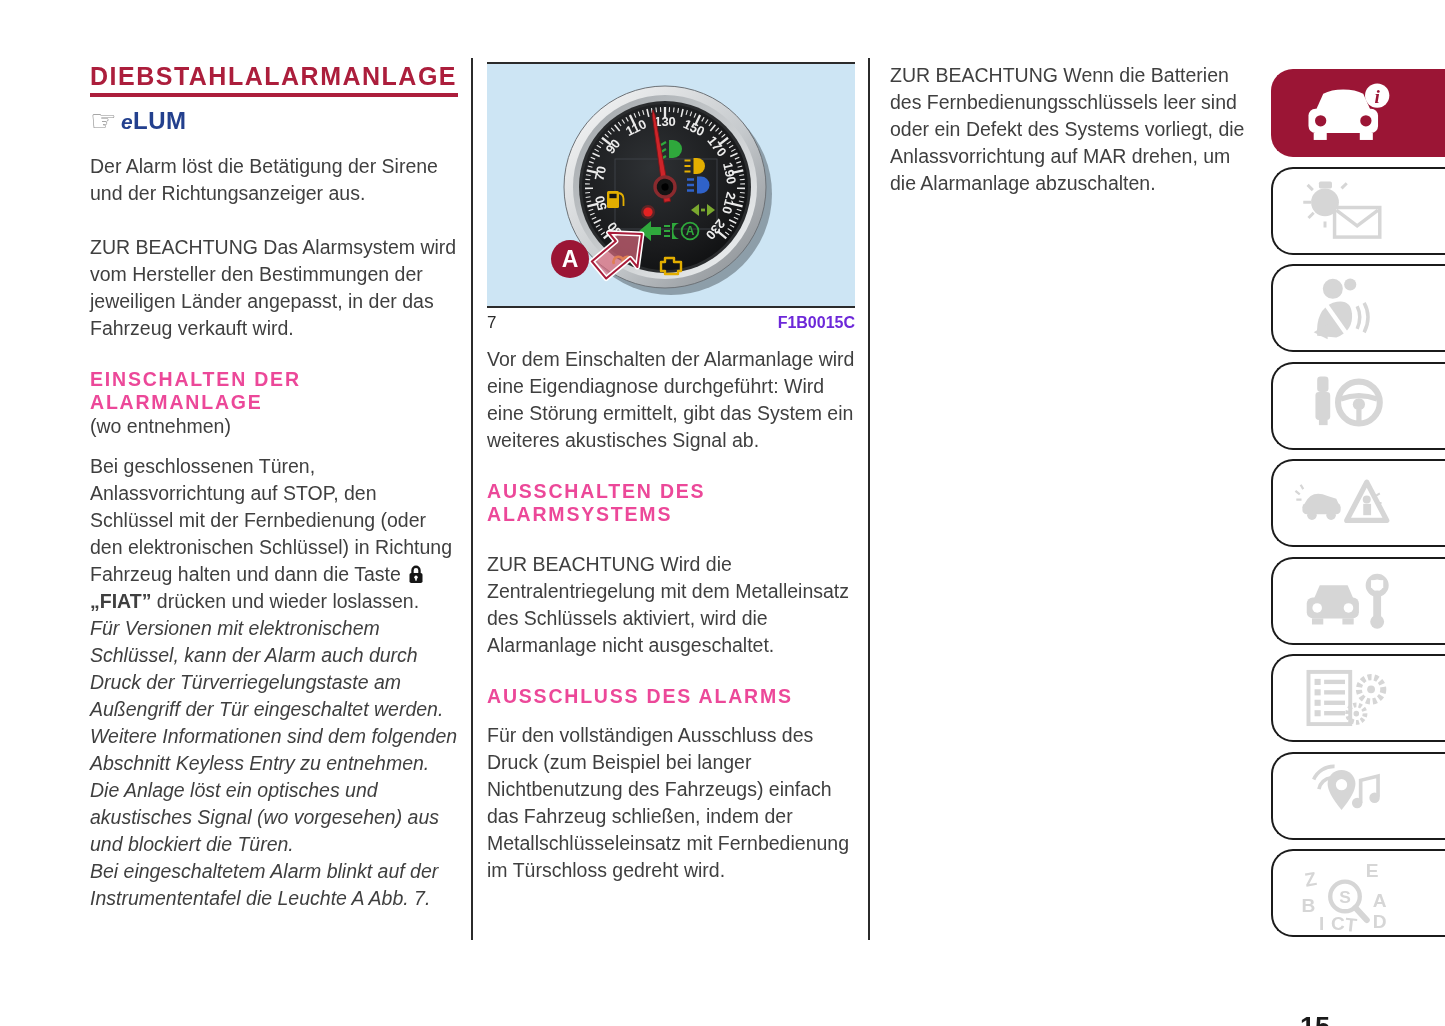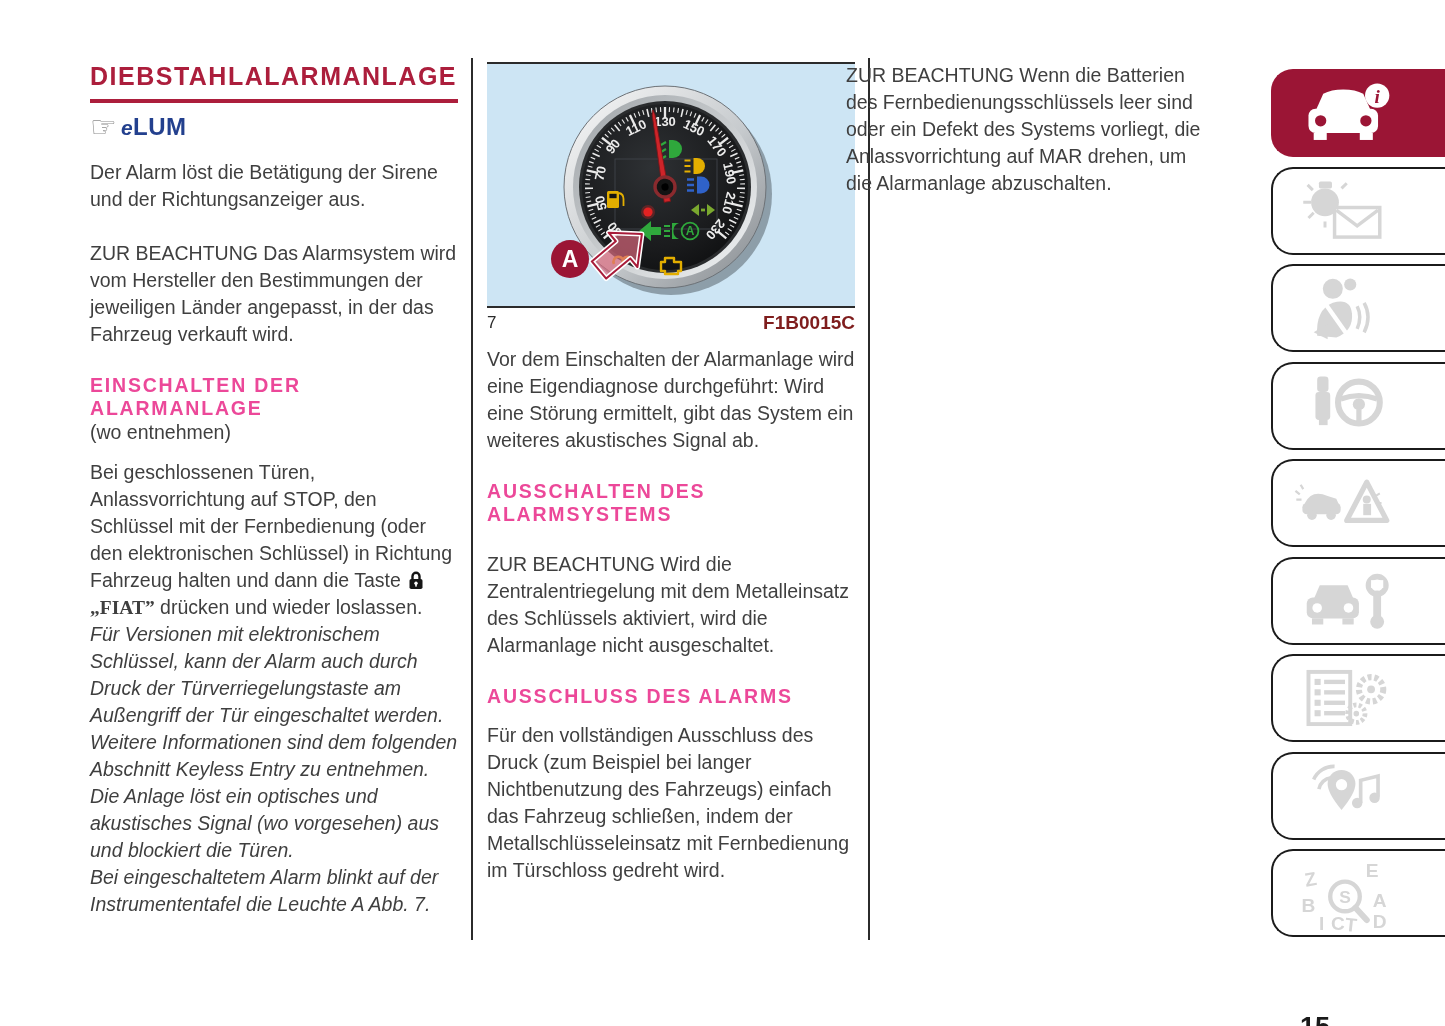--- a/index.html
+++ b/index.html
@@ -4,50 +4,50 @@
 <style>
   * { margin:0; padding:0; box-sizing:border-box; }
   html,body { width:1445px; height:1026px; background:#fff; overflow:hidden;
               font-family:"Liberation Sans", sans-serif; }
   .page { position:relative; width:1445px; height:1026px; background:#fff; }
 
   
   .col { position:absolute; top:62px; }
   .col-left  { left:90px;  width:368px; }
   .col-mid   { left:487px; width:368px; }
-  .col-right { left:846px; width:362px; }
+  .col-right { left:890px; width:362px; }
   .vrule { position:absolute; top:58px; width:2px; height:882px; background:#2b2b2b; }
   .vrule-1 { left:471px; } .vrule-2 { left:868px; }
 
   
   .body-text { font-size:19.5px; line-height:27px; color:#3f3f3f; }
   p.gap { margin-top:27px; }
   p.tight { margin-top:0;font-style:italic; }
   h1.doc-title { font-size:25px; font-weight:bold; letter-spacing:1.5px; color:#AC1E3C;
-                 border-bottom:4px solid #AC1E3C; padding-bottom:8px; white-space:nowrap; }
+                 border-bottom:4px solid #AC1E3C; padding-bottom:2px; white-space:nowrap; }
   h2.sec { font-size:19.5px; font-weight:bold; letter-spacing:1.8px; line-height:23px;
            color:#ec4899; margin-top:26px; }
   .availability { font-size:19.5px; line-height:25px; color:#3f3f3f; }
   .after-head { margin-top:14px; }
 
   .elum-row { display:flex; align-items:center; height:36px; margin-top:6px; }
   .hand-glyph { font-size:30px; color:#8e8e8e; line-height:30px; }
   .elum-text { color:#23408E; font-weight:bold; font-size:24px; margin-left:4px; letter-spacing:0.5px; }
   .elum-text i { font-size:21px; }
 
   .lock-svg { display:inline-block; vertical-align:-3px; margin:0 2px; }
-  .fiat-bold { font-weight:bold;font-family:Liberation Serif, serif; }
+  .fiat-bold { font-weight:bold; }
 
   
   .figure-box { width:368px; height:246px; background:#CDE5F4; border-top:2px solid #2b2b2b;
                 border-bottom:2px solid #2b2b2b; position:relative; }
   .figure-caption { display:flex; justify-content:space-between; align-items:center;
                     margin-top:4px; height:22px; }
   .fig-num  { font-size:17px; color:#2b2b2b; }
-  .fig-code { font-size:19px; font-weight:bold; color:#7f1d1d; }
+  .fig-code { font-size:16px; font-weight:bold; color:#6d28d9; }
 
   
   .sidebar { position:absolute; left:1271px; top:69px; width:174px; }
   .tab { width:200px; height:88px; margin-bottom:9.5px; background:#fff;
          border:2.5px solid #1b1b1b; border-right:none; border-radius:22px 0 0 22px;
          display:flex; align-items:center; }
   .tab.active { background:#9B1535; border-color:#9B1535; }
   .tab svg { margin-left:12px; }
 
   

